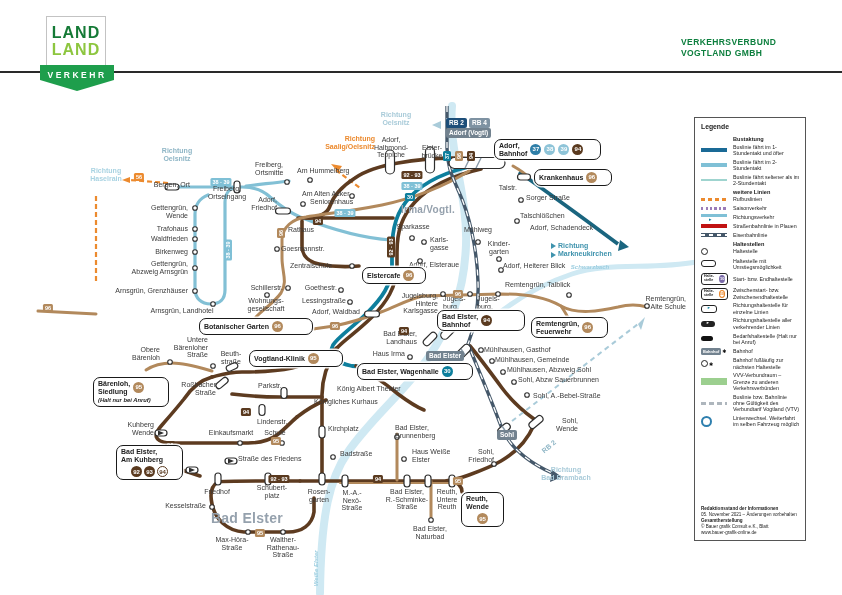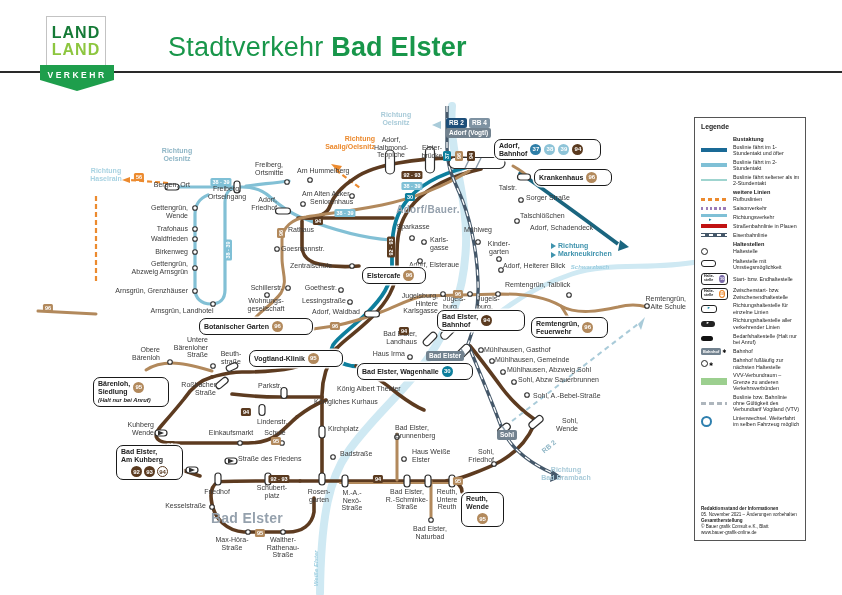--- a/index.html
+++ b/index.html
@@ -50,22 +50,25 @@
   <div id="divider"></div>
 
   <div id="logo">
     <div id="shield">
       <span class="l1">LAND</span>
       <span class="l2">LAND</span>
     </div>
     <div id="ribbon">VERKEHR</div>
   </div>
 
-  <div id="title"><span>Stadtverkehr </span><b>Bad Elster</b></div>
-
+
+  <div id="org">
+    <div>VERKEHRSVERBUND</div>
+    <div>VOGTLAND GMBH</div>
+  </div>
 
   <svg width="842" height="595">
     <g stroke="#cfe9f3" fill="none" stroke-width="8" stroke-linecap="round">
       <path d="M452,106 C448,150 468,195 466,245 C464,295 450,325 428,358 C406,390 368,422 348,452 C330,478 321,512 320,593"></path>
       <path d="M697,262 C650,270 608,262 572,274 C542,284 515,300 494,317" stroke-width="5"></path>
     </g>
     <g stroke="#ec8a2e" fill="none" stroke-width="2.2" stroke-dasharray="5,3">
       <path d="M168,183 L130,180"></path>
         <path d="M96,196 L96,284"></path>
         <path d="M336,170 L360,188"></path>
@@ -339,21 +342,21 @@
 Saalig/Oelsnitz</div>
       <div class="lbl dir c" style="left: 396px; top: 111px; color: rgb(169, 203, 217);">Richtung
 Oelsnitz</div>
       <div class="lbl dir " style="left: 558px; top: 242px; color: rgb(63, 147, 173);">Richtung
 Markneukirchen</div>
       <div class="lbl dir c" style="left: 566px; top: 466px; color: rgb(169, 203, 217);">Richtung
 Bad Brambach</div>
       <div class="lbl dir c" style="left: 549px; top: 443px; color: rgb(143, 182, 198); transform: translateX(-50%) rotate(-40deg);">RB 2</div>
       <div class="lbl water c" style="left: 590px; top: 264px; color: rgb(156, 206, 224);">Schwarzbach</div>
       <div class="lbl water c" style="left: 316px; top: 565px; color: rgb(156, 206, 224); transform: translateX(-50%) rotate(-90deg);">Weiße Elster</div>
-      <div class="lbl region c" style="left: 428px; top: 204px; font-size: 10px;">Adorf/Bauer.</div>
+      <div class="lbl region c" style="left: 428px; top: 204px; font-size: 10px;">Irma/Vogtl.</div>
       <div class="lbl region c" style="left: 247px; top: 511px; font-size: 14px;">Bad Elster</div>
       <div class="railbox" style="left: 446px; top: 118px; background: rgb(29, 78, 121);">RB 2</div>
       <div class="railbox" style="left: 469px; top: 118px; background: rgb(126, 146, 162);">RB 4</div>
       <div class="railbox" style="left: 446px; top: 128px; background: rgb(114, 130, 143);">Adorf (Vogtl)</div>
       <div class="railbox" style="left: 426px; top: 351px; background: rgb(114, 130, 143);">Bad Elster</div>
       <div class="railbox" style="left: 497px; top: 430px; background: rgb(114, 130, 143);">Sohl</div>
       <div class="lbadge" style="left: 139px; top: 177px; background: rgb(236, 138, 46);">56</div>
       <div class="lbadge" style="left: 221px; top: 182px; background: rgb(127, 192, 214);">38 - 39</div>
       <div class="lbadge v" style="left: 228px; top: 250px; background: rgb(127, 192, 214);">38 - 39</div>
       <div class="lbadge" style="left: 345px; top: 213px; background: rgb(127, 192, 214);">38 - 39</div>

